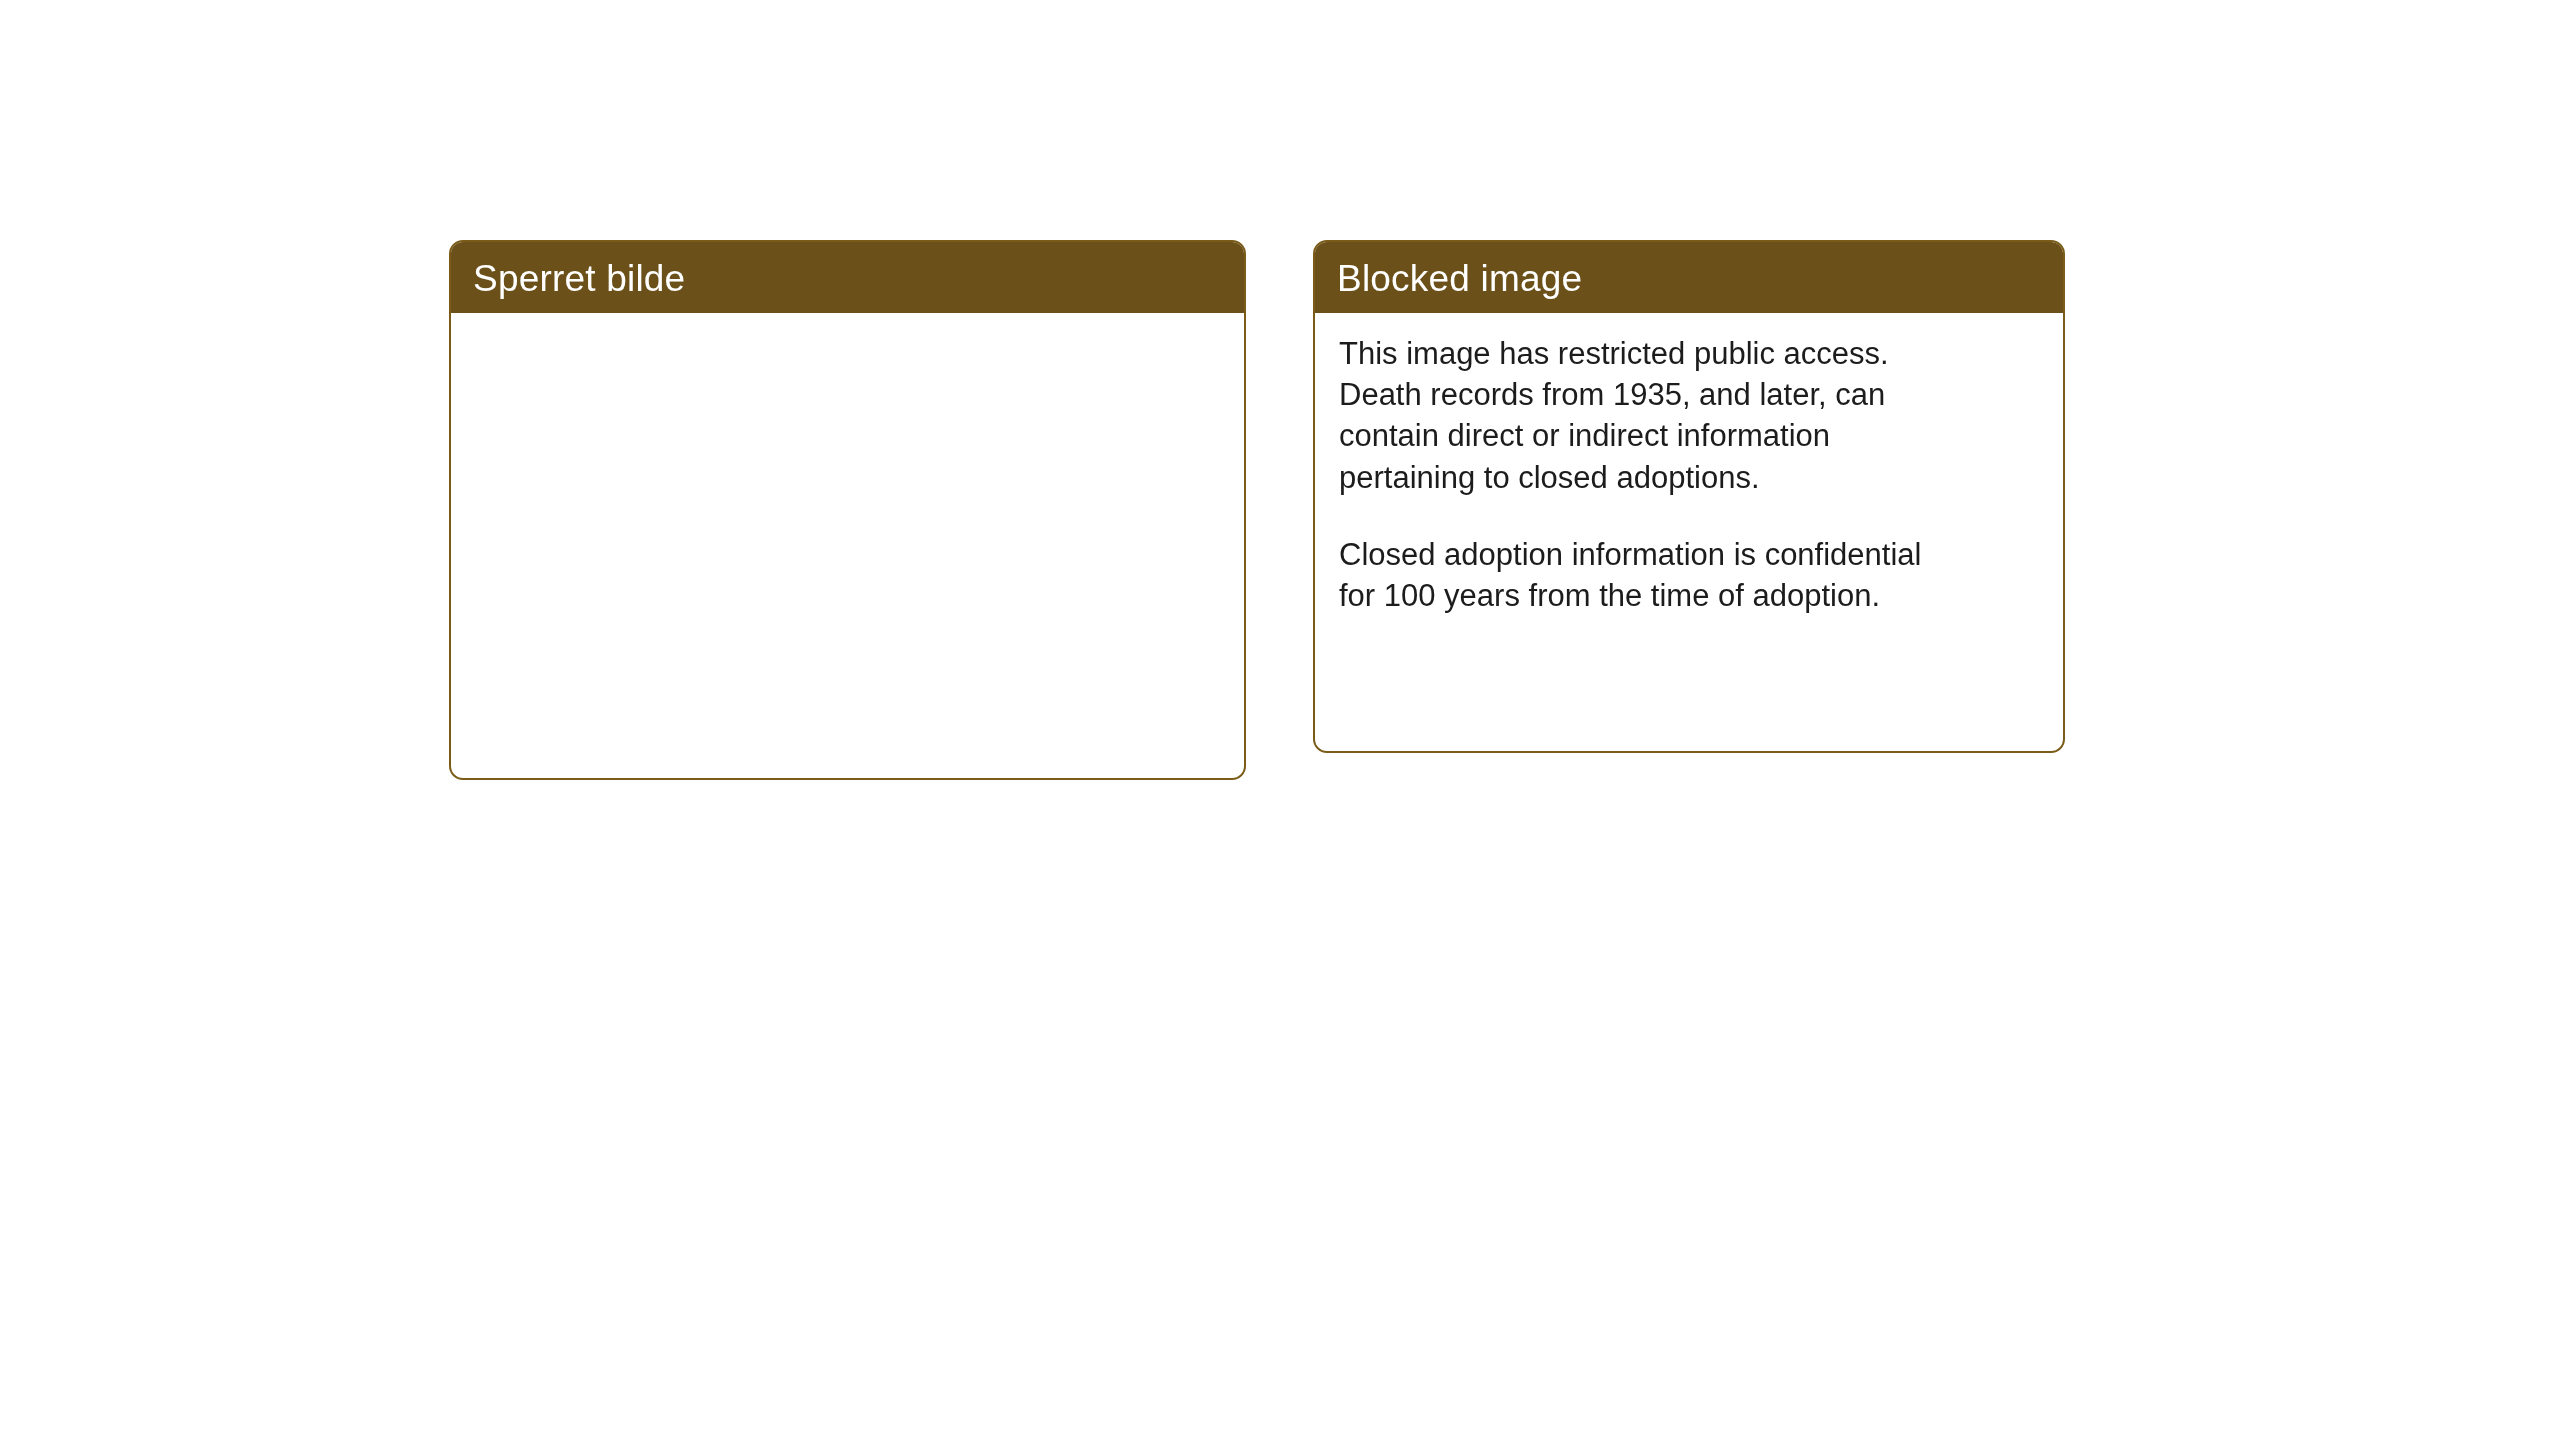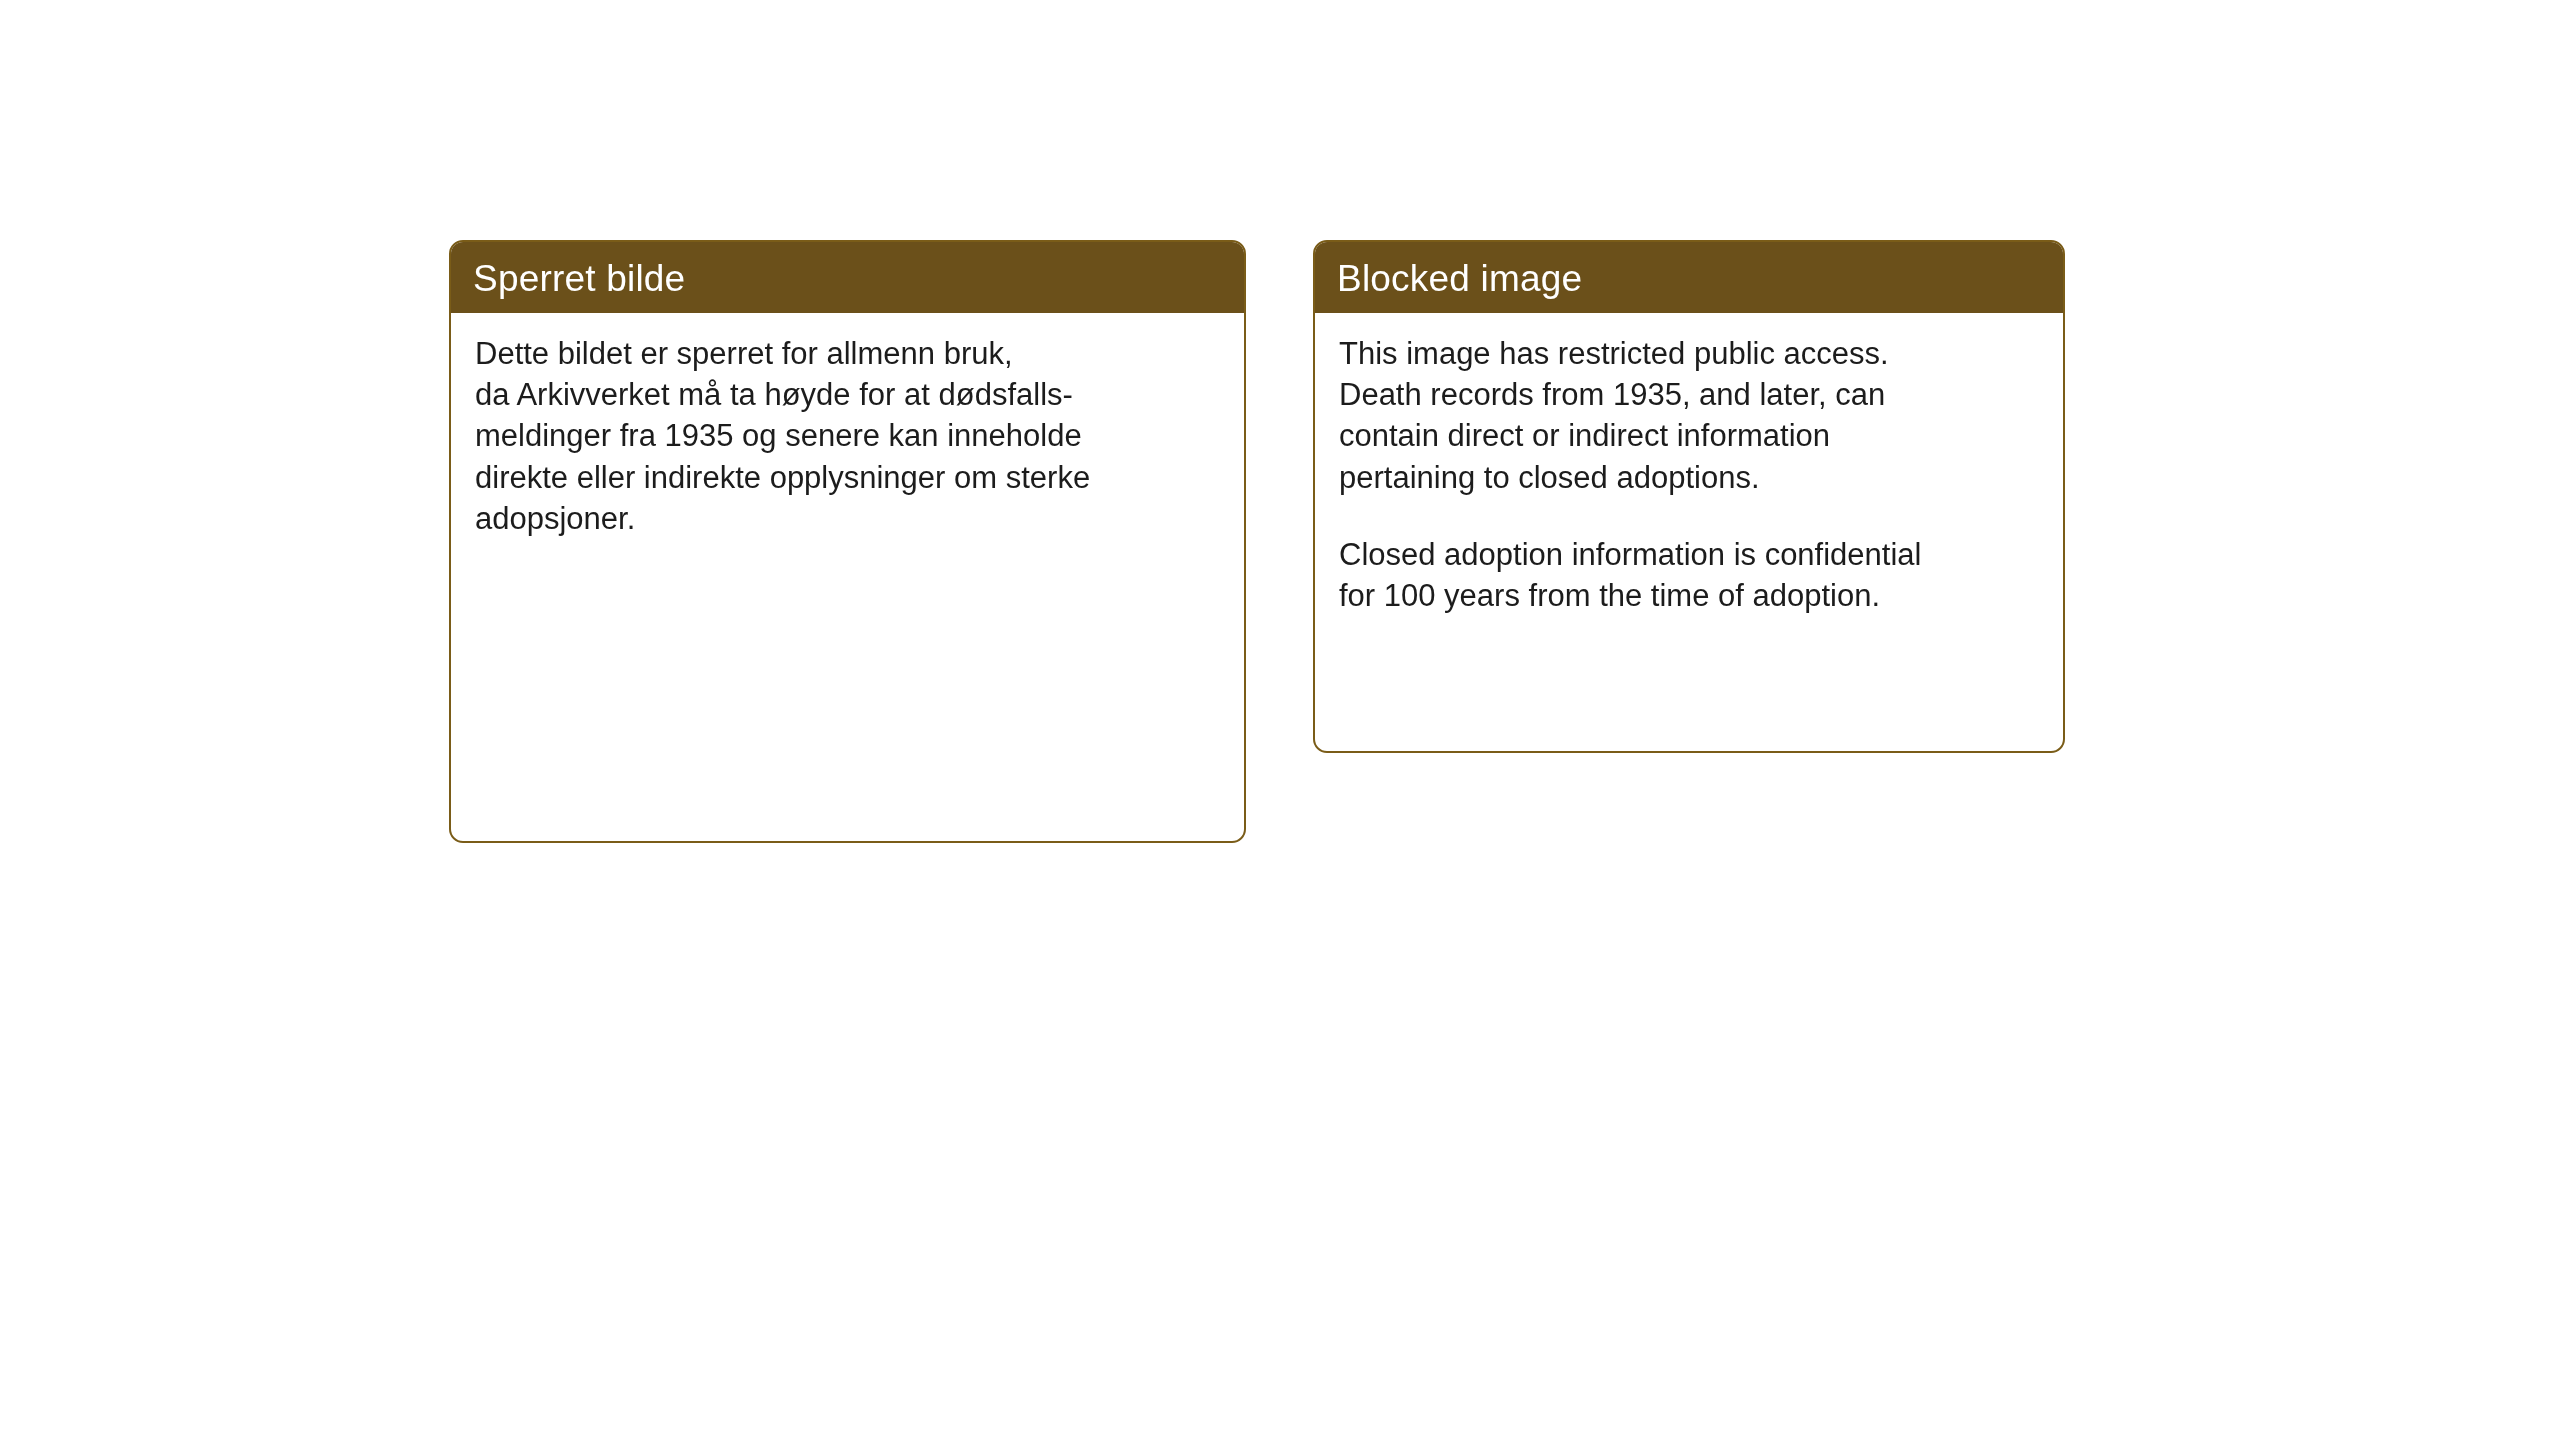--- a/index.html
+++ b/index.html
@@ -48,43 +48,38 @@
   }
   .para + .para {
     margin-top: 36px;
   }
 
   
   #panel-no {
     left: 449px;
     top: 240px;
     width: 797px;
-    height: 603px;
+    height: 540px;
   }
   
   #panel-en {
     left: 1313px;
     top: 240px;
     width: 752px;
     height: 513px;
   }
 </style>
 </head>
 <body>
 
 <div class="stage">
 
   <div class="panel" id="panel-no">
     <div class="panel-header">Sperret bilde</div>
     <div class="panel-body">
-      <p class="para">Dette bildet er sperret for allmenn bruk,
-da Arkivverket må ta høyde for at dødsfalls-
-meldinger fra 1935 og senere kan inneholde
-direkte eller indirekte opplysninger om sterke
-adopsjoner.</p>
     </div>
   </div>
 
   <div class="panel" id="panel-en">
     <div class="panel-header">Blocked image</div>
     <div class="panel-body">
       <p class="para">This image has restricted public access.
 Death records from 1935, and later, can
 contain direct or indirect information
 pertaining to closed adoptions.</p>

